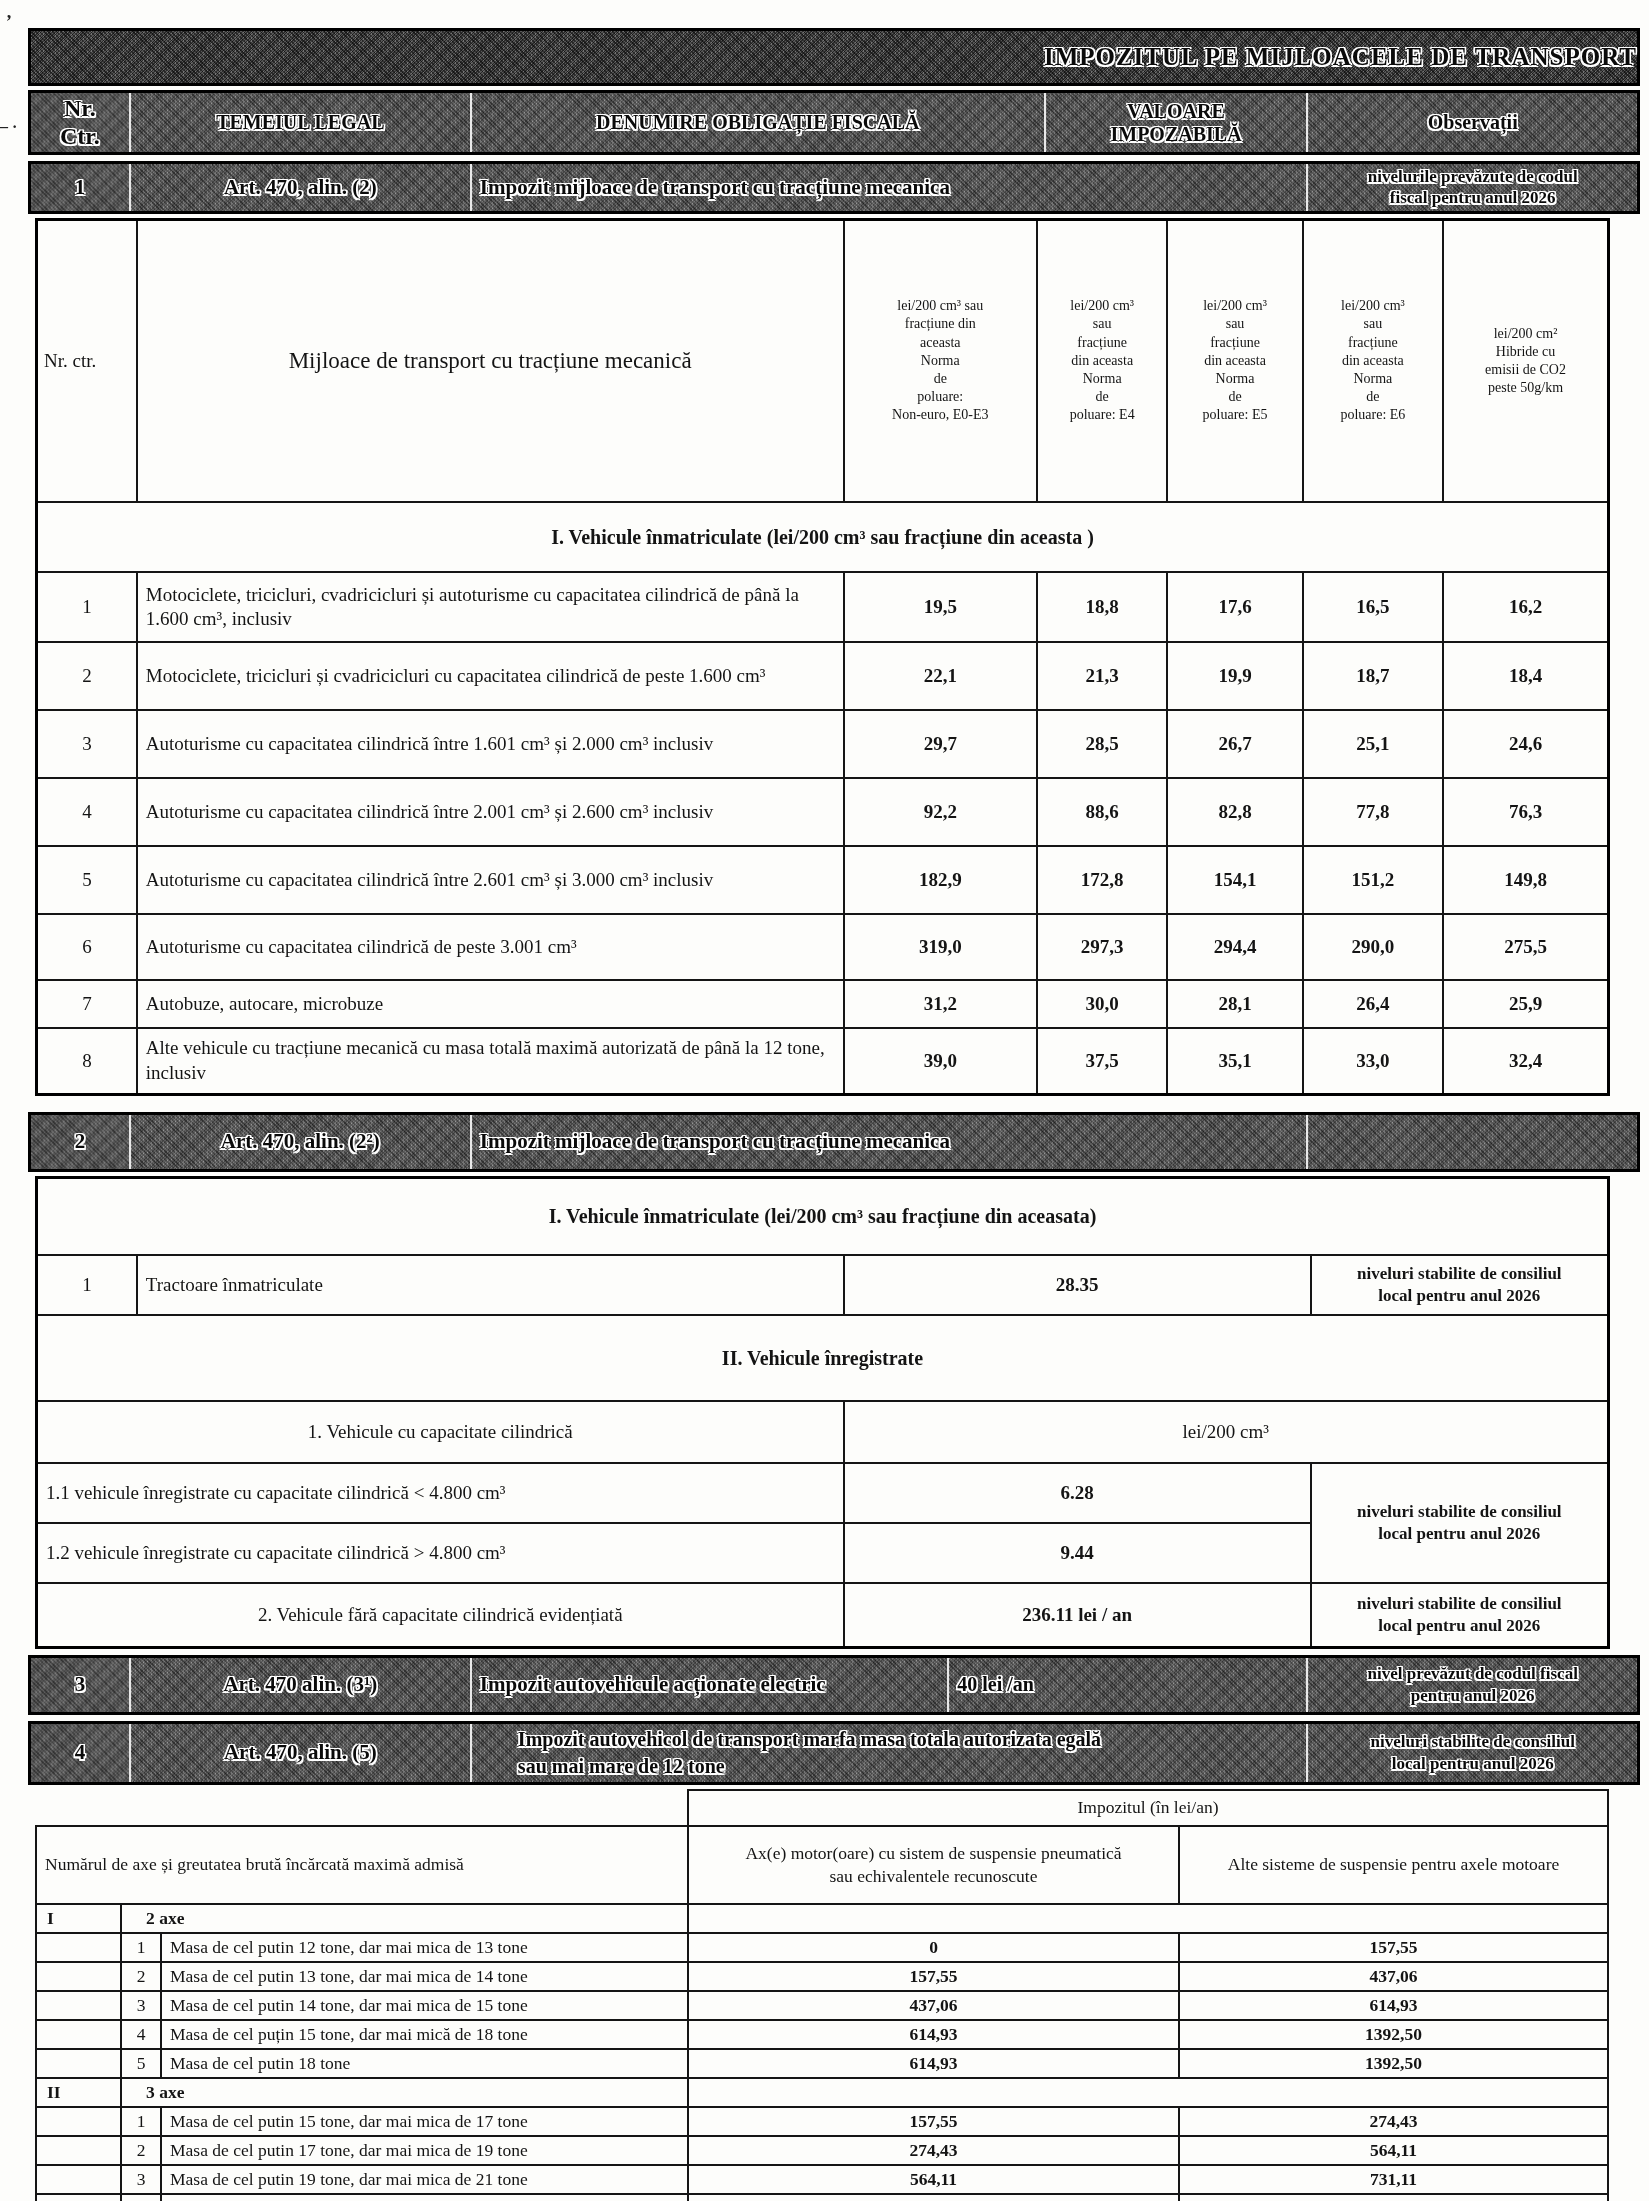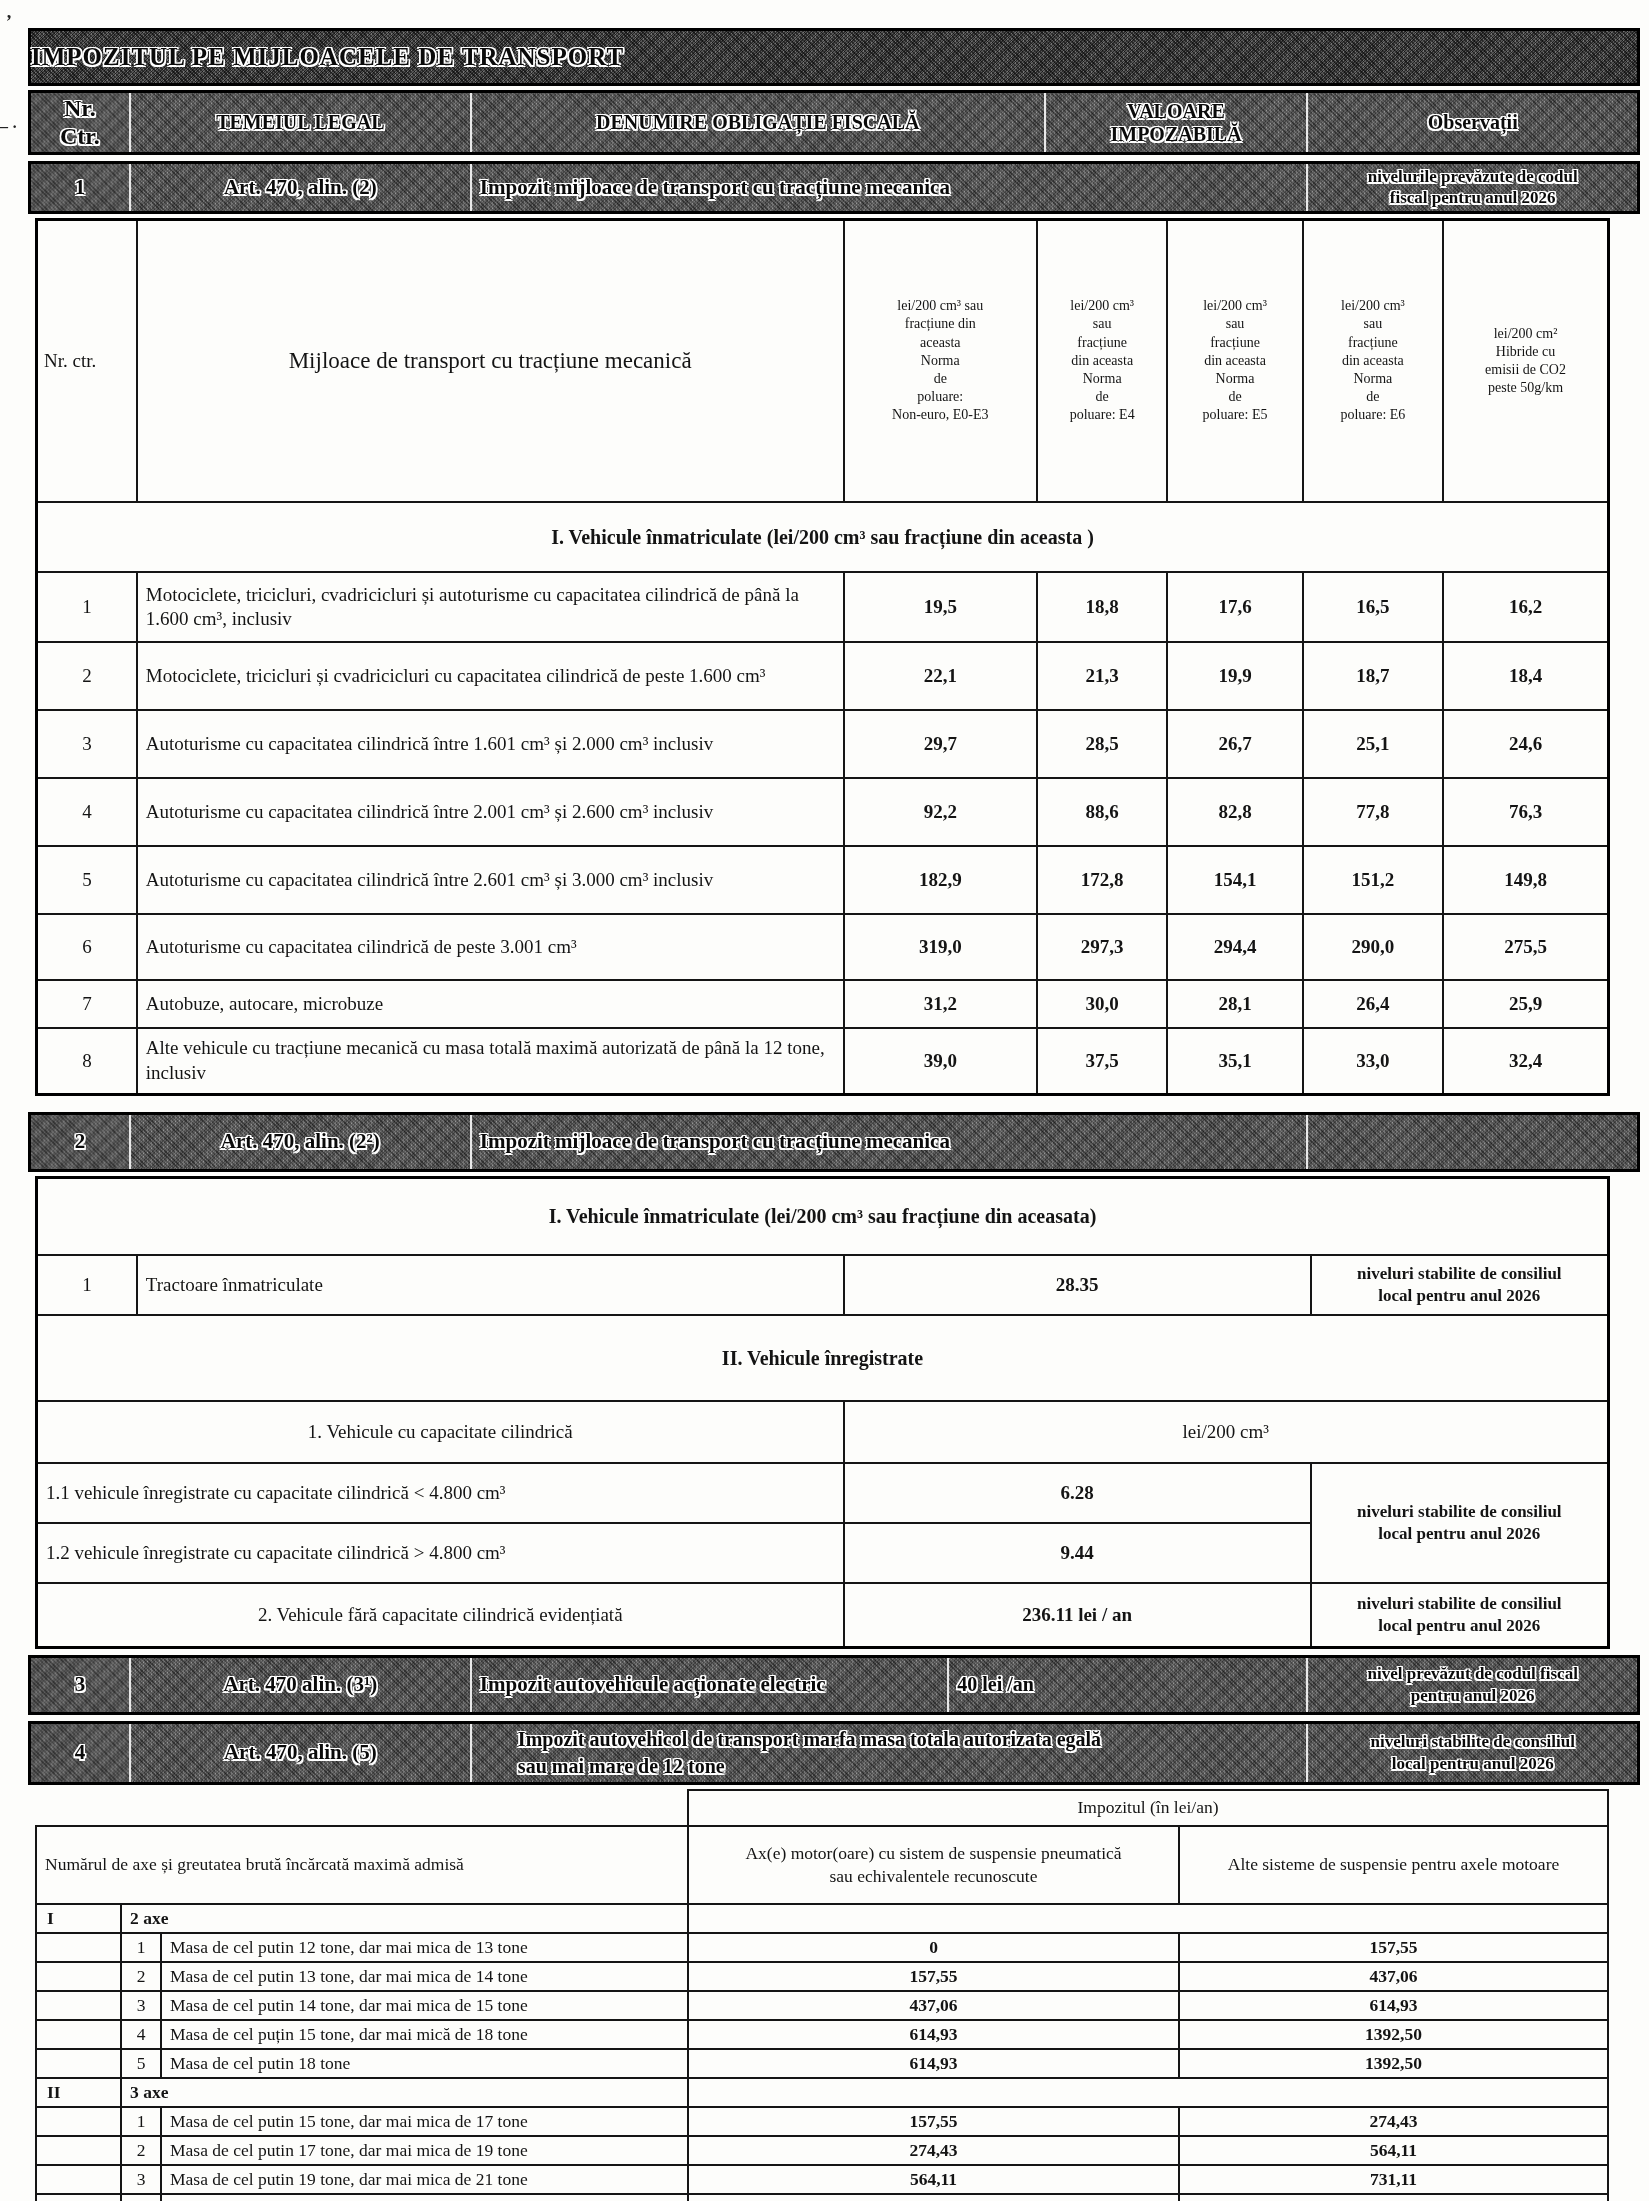--- a/index.html
+++ b/index.html
@@ -27,21 +27,21 @@
     color:#0b0b0b;font-weight:700;
     text-shadow:-1.5px -1.5px 0 #fff,1.5px -1.5px 0 #fff,-1.5px 1.5px 0 #fff,1.5px 1.5px 0 #fff,
                  0 -1.5px 0 #fff,0 1.5px 0 #fff,-1.5px 0 0 #fff,1.5px 0 0 #fff;
   }
 
   table{border-collapse:collapse;table-layout:fixed;}
   .grid td{border:2px solid #151515;padding:2px 8px;vertical-align:middle;overflow:hidden;}
   .grid{border:3px solid #000;}
 
   
-  .title-banner{height:52px;border:3px solid #000;display:flex;align-items:center;justify-content:flex-start;}
+  .title-banner{height:52px;border:3px solid #000;display:flex;align-items:center;justify-content:flex-end;}
   .title-banner .t{font-size:25px;letter-spacing:1px;}
 
   
   .bannertbl{width:1612px;border:3px solid #000;}
   .bannertbl td{border:2px solid #e9e9e9;vertical-align:middle;padding:2px 8px;}
   .hdr-cell{text-align:center;font-size:20px;line-height:1.15;}
   .hdr-small{font-size:24px;margin-top:33px;}
   .ban-nr{text-align:center;font-size:21px;}
   .ban-tem{text-align:center;font-size:21px;}
   .ban-den{text-align:left;font-size:21px;padding-left:12px;}
@@ -60,21 +60,21 @@
   .obs-bold{text-align:center;font-weight:700;font-size:17px;line-height:1.3;}
   .center-desc{text-align:center;font-size:19px;}
 
   .gap4{height:4px;} .gap6{height:6px;} .gap16{height:16px;}
 
   
   .axle{margin-left:7px;width:1574px;font-size:17.5px;}
   .axle td{border:2px solid #151515;padding:1px 6px;vertical-align:middle;overflow:hidden;}
   .axle .h{text-align:center;line-height:1.3;}
   .axle .rom{text-align:left;padding-left:10px;font-weight:700;}
-  .axle .grp{font-weight:700;text-align:left;padding-left:8px;}
+  .axle .grp{font-weight:700;text-align:left;padding-left:24px;}
   .axle .num{text-align:center;}
   .axle .val{text-align:center;font-weight:700;}
   .axle .dsc{text-align:left;padding-left:8px;}
 
   .artifact{position:absolute;color:#222;font-weight:700;}
 </style>
 </head>
 <body>
 
 <div class="page">

